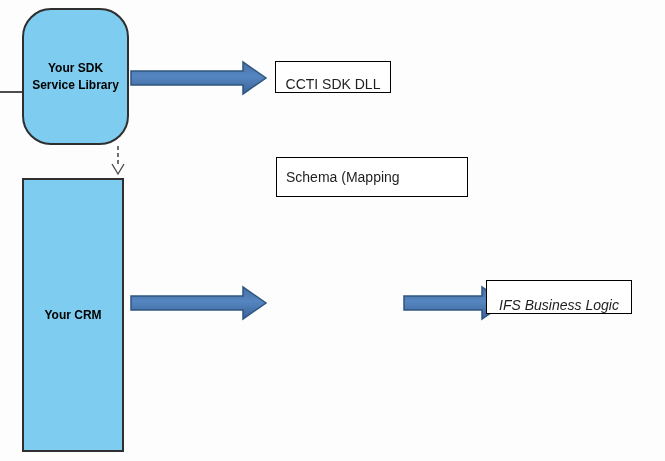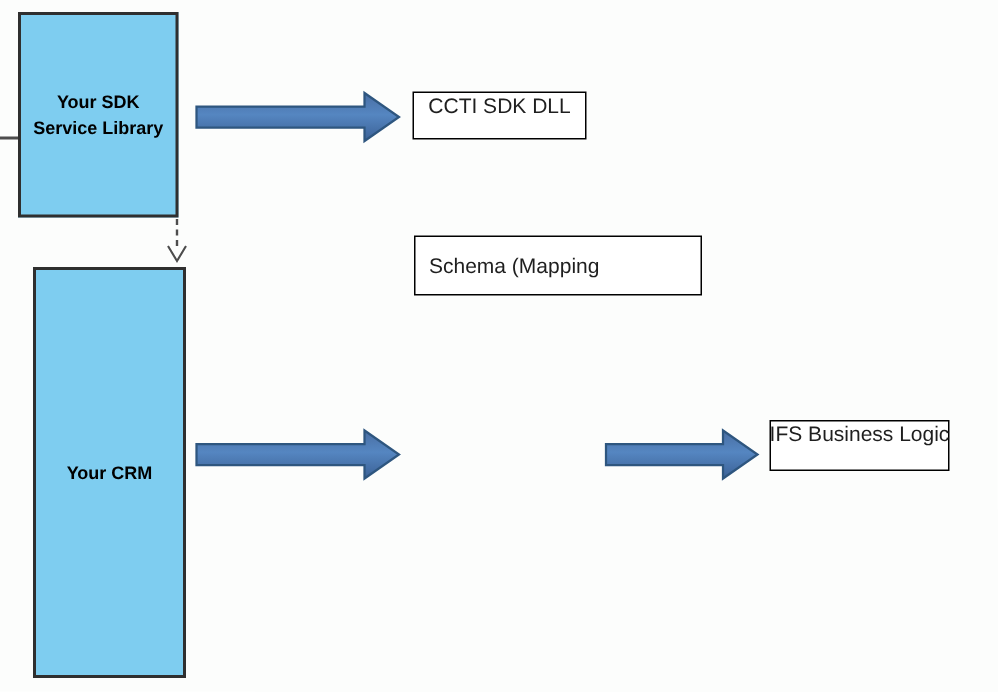--- a/index.html
+++ b/index.html
@@ -24,38 +24,38 @@
     display: flex;
     align-items: center;
     justify-content: center;
     text-align: center;
     font-weight: bold;
     font-size: 12px;
     line-height: 1.35;
     color: #000000;
     padding: 0 8px;
   }
-  #sdk-box  { left: 12px;  top: 8px;   width: 107px; height: 137px; }
+  #sdk-box  { left: 22px;  top: 8px;   width: 107px; height: 137px; border-radius: 29px; }
   #crm-box  { left: 22px;  top: 178px; width: 102px; height: 274px; }
 
   
   .white-box {
     background: #ffffff;
     border: 1px solid #000000;
     box-sizing: border-box;
     display: flex;
-    align-items: flex-start;
+    align-items: flex-end;
     justify-content: center;
     font-size: 14px;
     color: #1f1f1f;
     white-space: nowrap;
   }
   #ccti-box   { left: 275px; top: 61px;  width: 116px; height: 32px; }
   #sync-box   { left: 272px; top: 280px; width: 127px; height: 32px; }
-  #logic-box  { left: 513px; top: 280px; width: 120px; height: 34px; }
+  #logic-box  { left: 486px; top: 280px; width: 146px; height: 34px; font-style: italic; }
   #schema-box {
     left: 276px; top: 157px; width: 192px; height: 40px;
     flex-direction: column;
     align-items: flex-start;
     justify-content: center;
     padding-left: 9px;
     line-height: 21px;
   }
 
   

